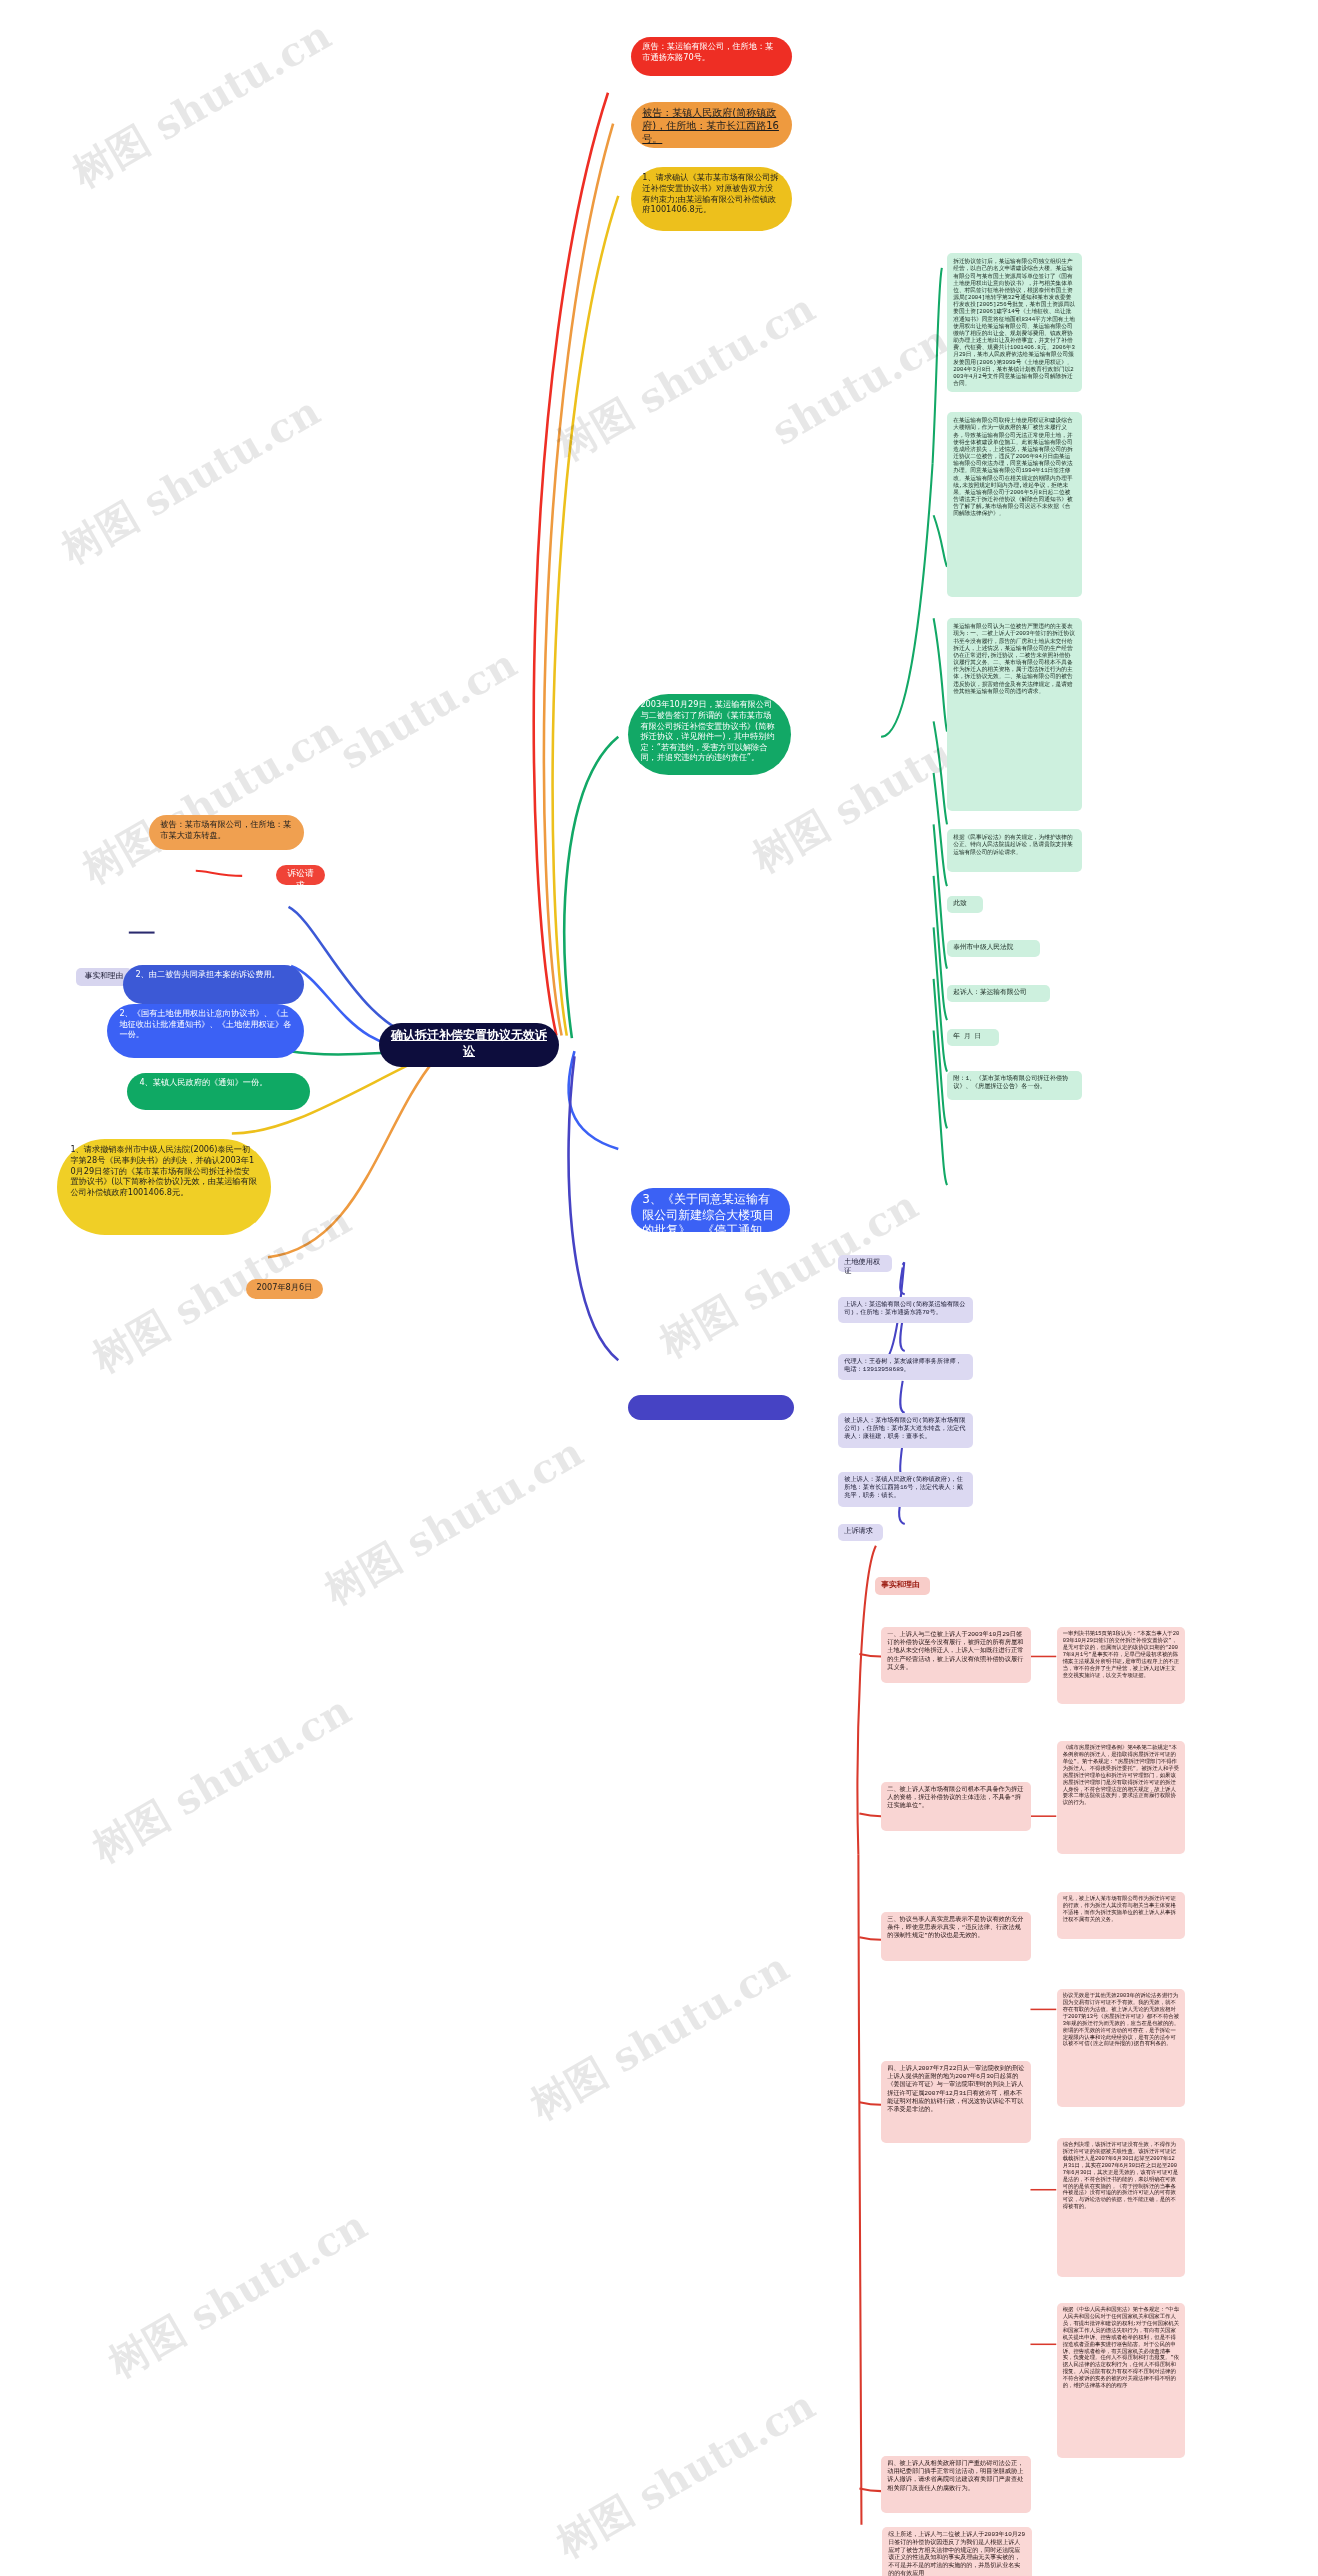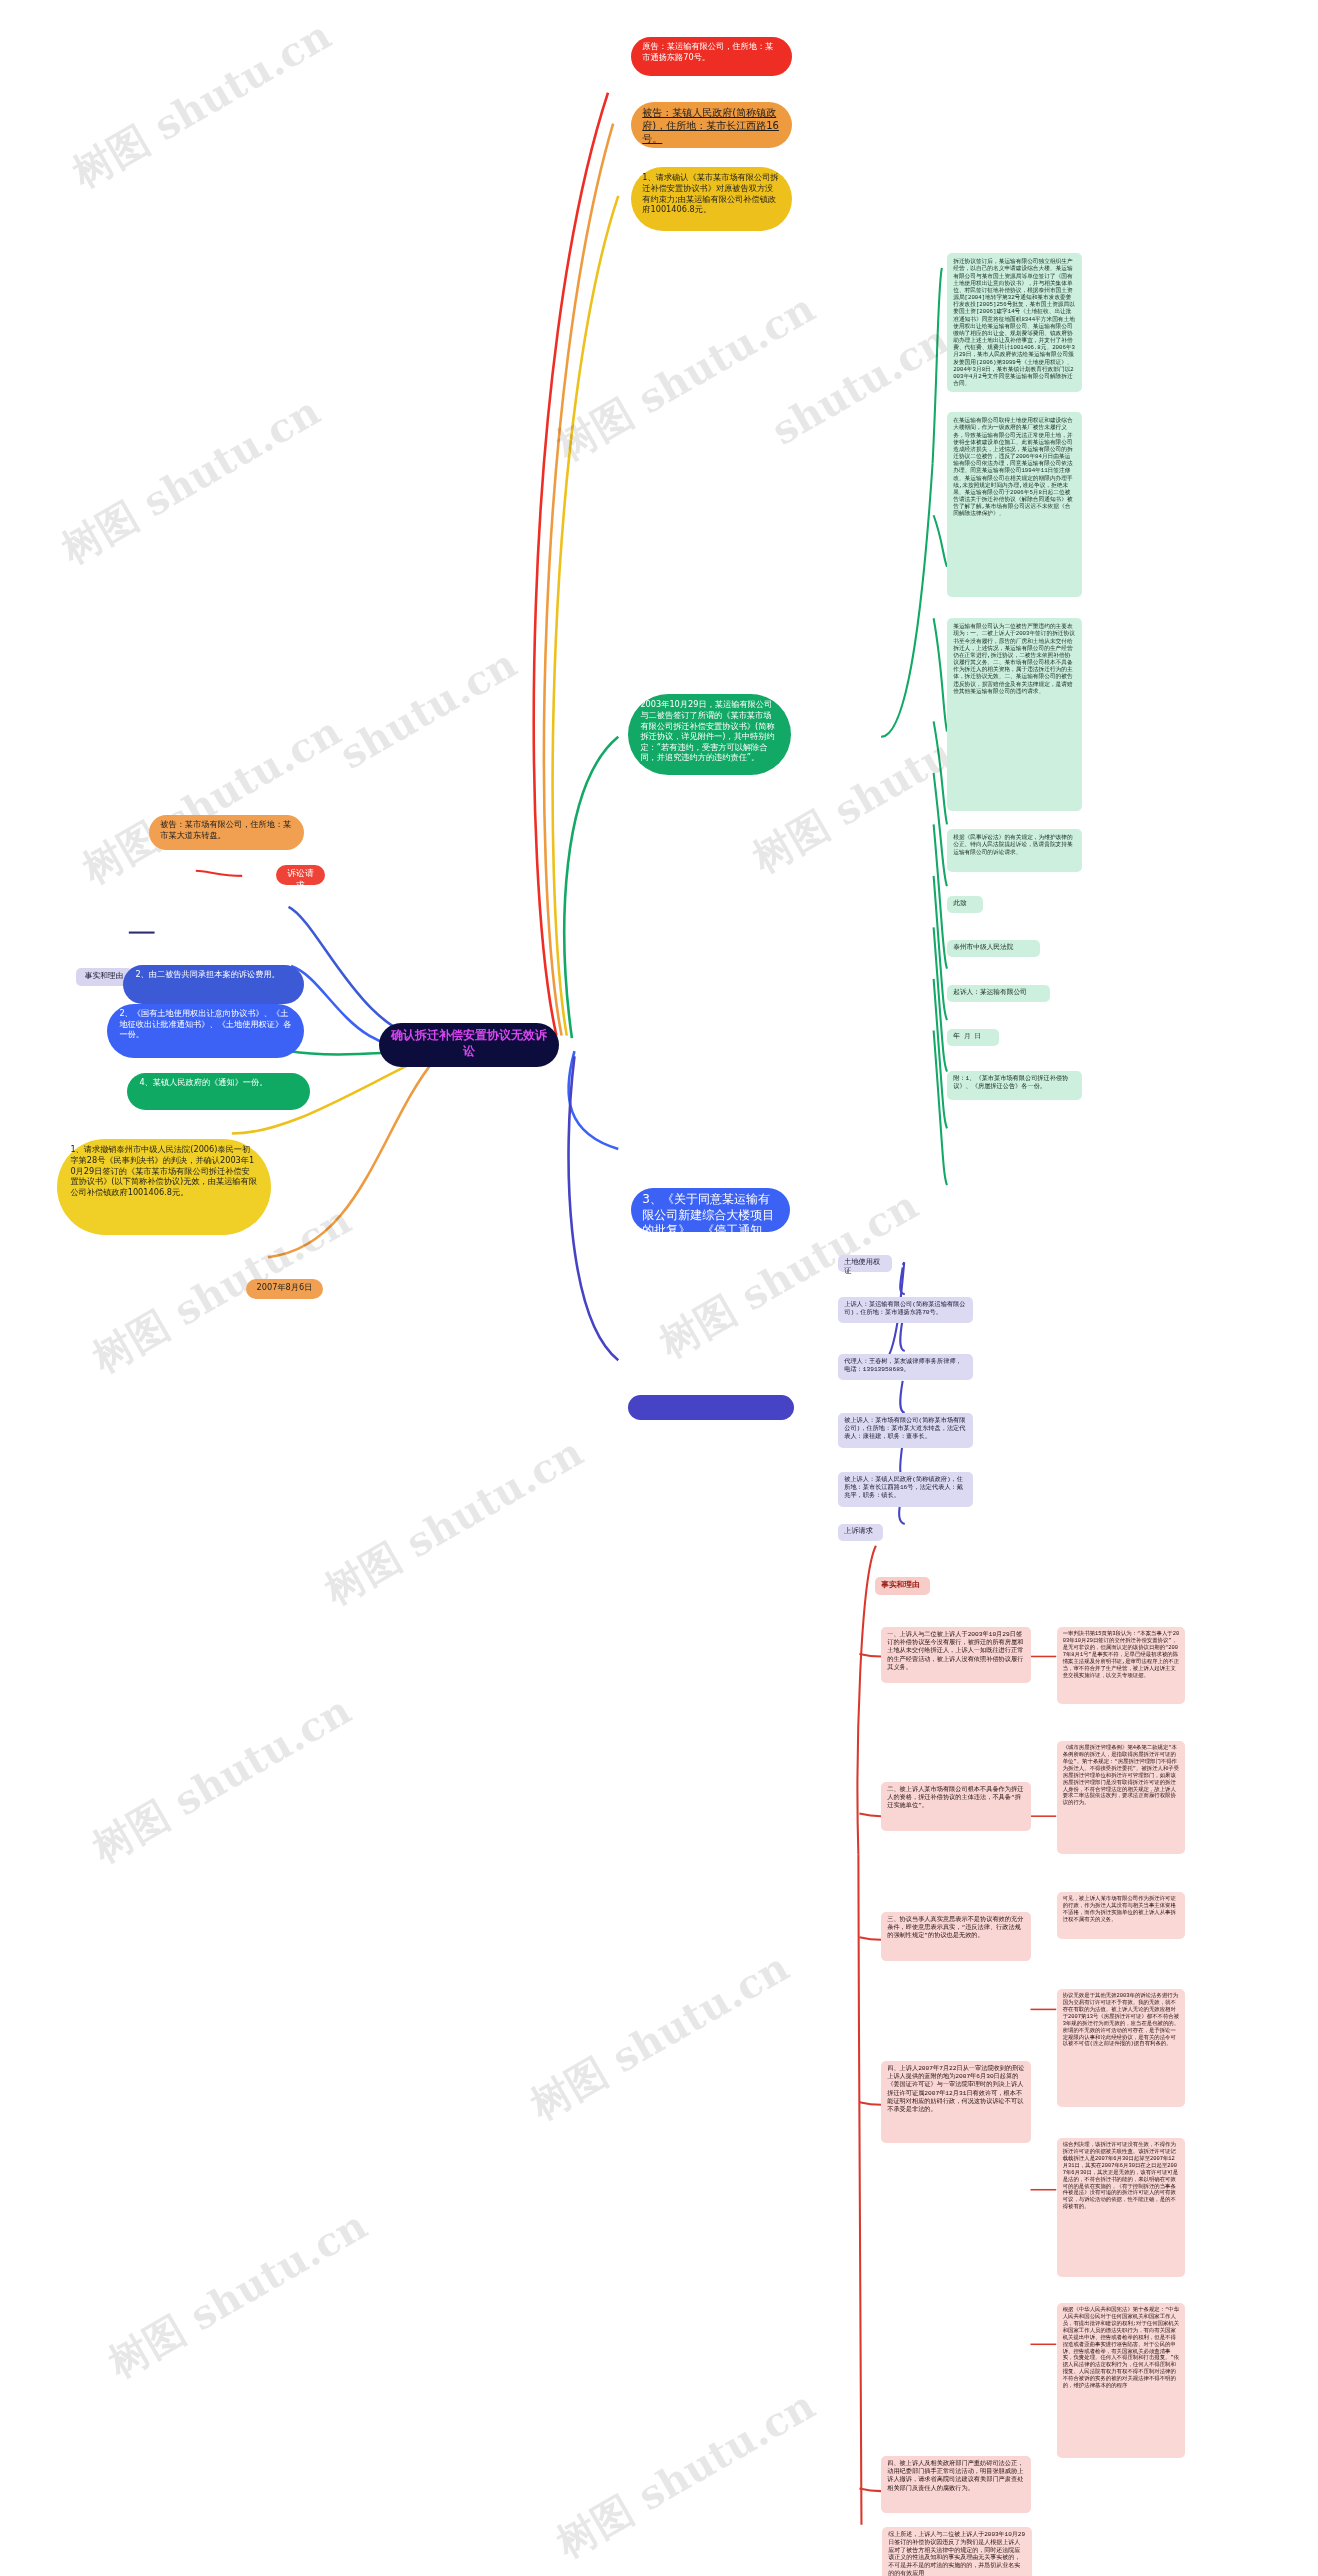--- a/index.html
+++ b/index.html
@@ -16,21 +16,21 @@
   .node{
     position:absolute;box-sizing:border-box;display:flex;
     line-height:1.30;word-break:break-all;
   }
   .node .tx{display:block;width:100%;}
   
   .pill{border-radius:515px;}
   .rrect-sm{border-radius:5px;font-family:Liberation Mono, monospace;}
 
   
-  .c-root{background:#0d0d3d;color:#d946ef;}
+  .c-root{background:#0d0d3d;color:#ffffff;text-decoration:underline;}
   .c-red{background:#ee2e24;color:#ffffff;}
   .c-redlite{background:#f04337;color:#ffffff;}
   .c-orange{background:#ee9a3f;color:#1d1d1d;}
   .c-orange2{background:#f0a050;color:#1d1d1d;}
   .c-yellow{background:#edc01c;color:#1d1d1d;}
   .c-yellow2{background:#f0cf26;color:#1d1d1d;}
   .c-green{background:#12a866;color:#ffffff;}
   .c-green2{background:#0fa964;color:#ffffff;}
   .c-blue{background:#3c59d6;color:#ffffff;margin-top:28px;}
   .c-blue2{background:#3b61f5;color:#ffffff;}

